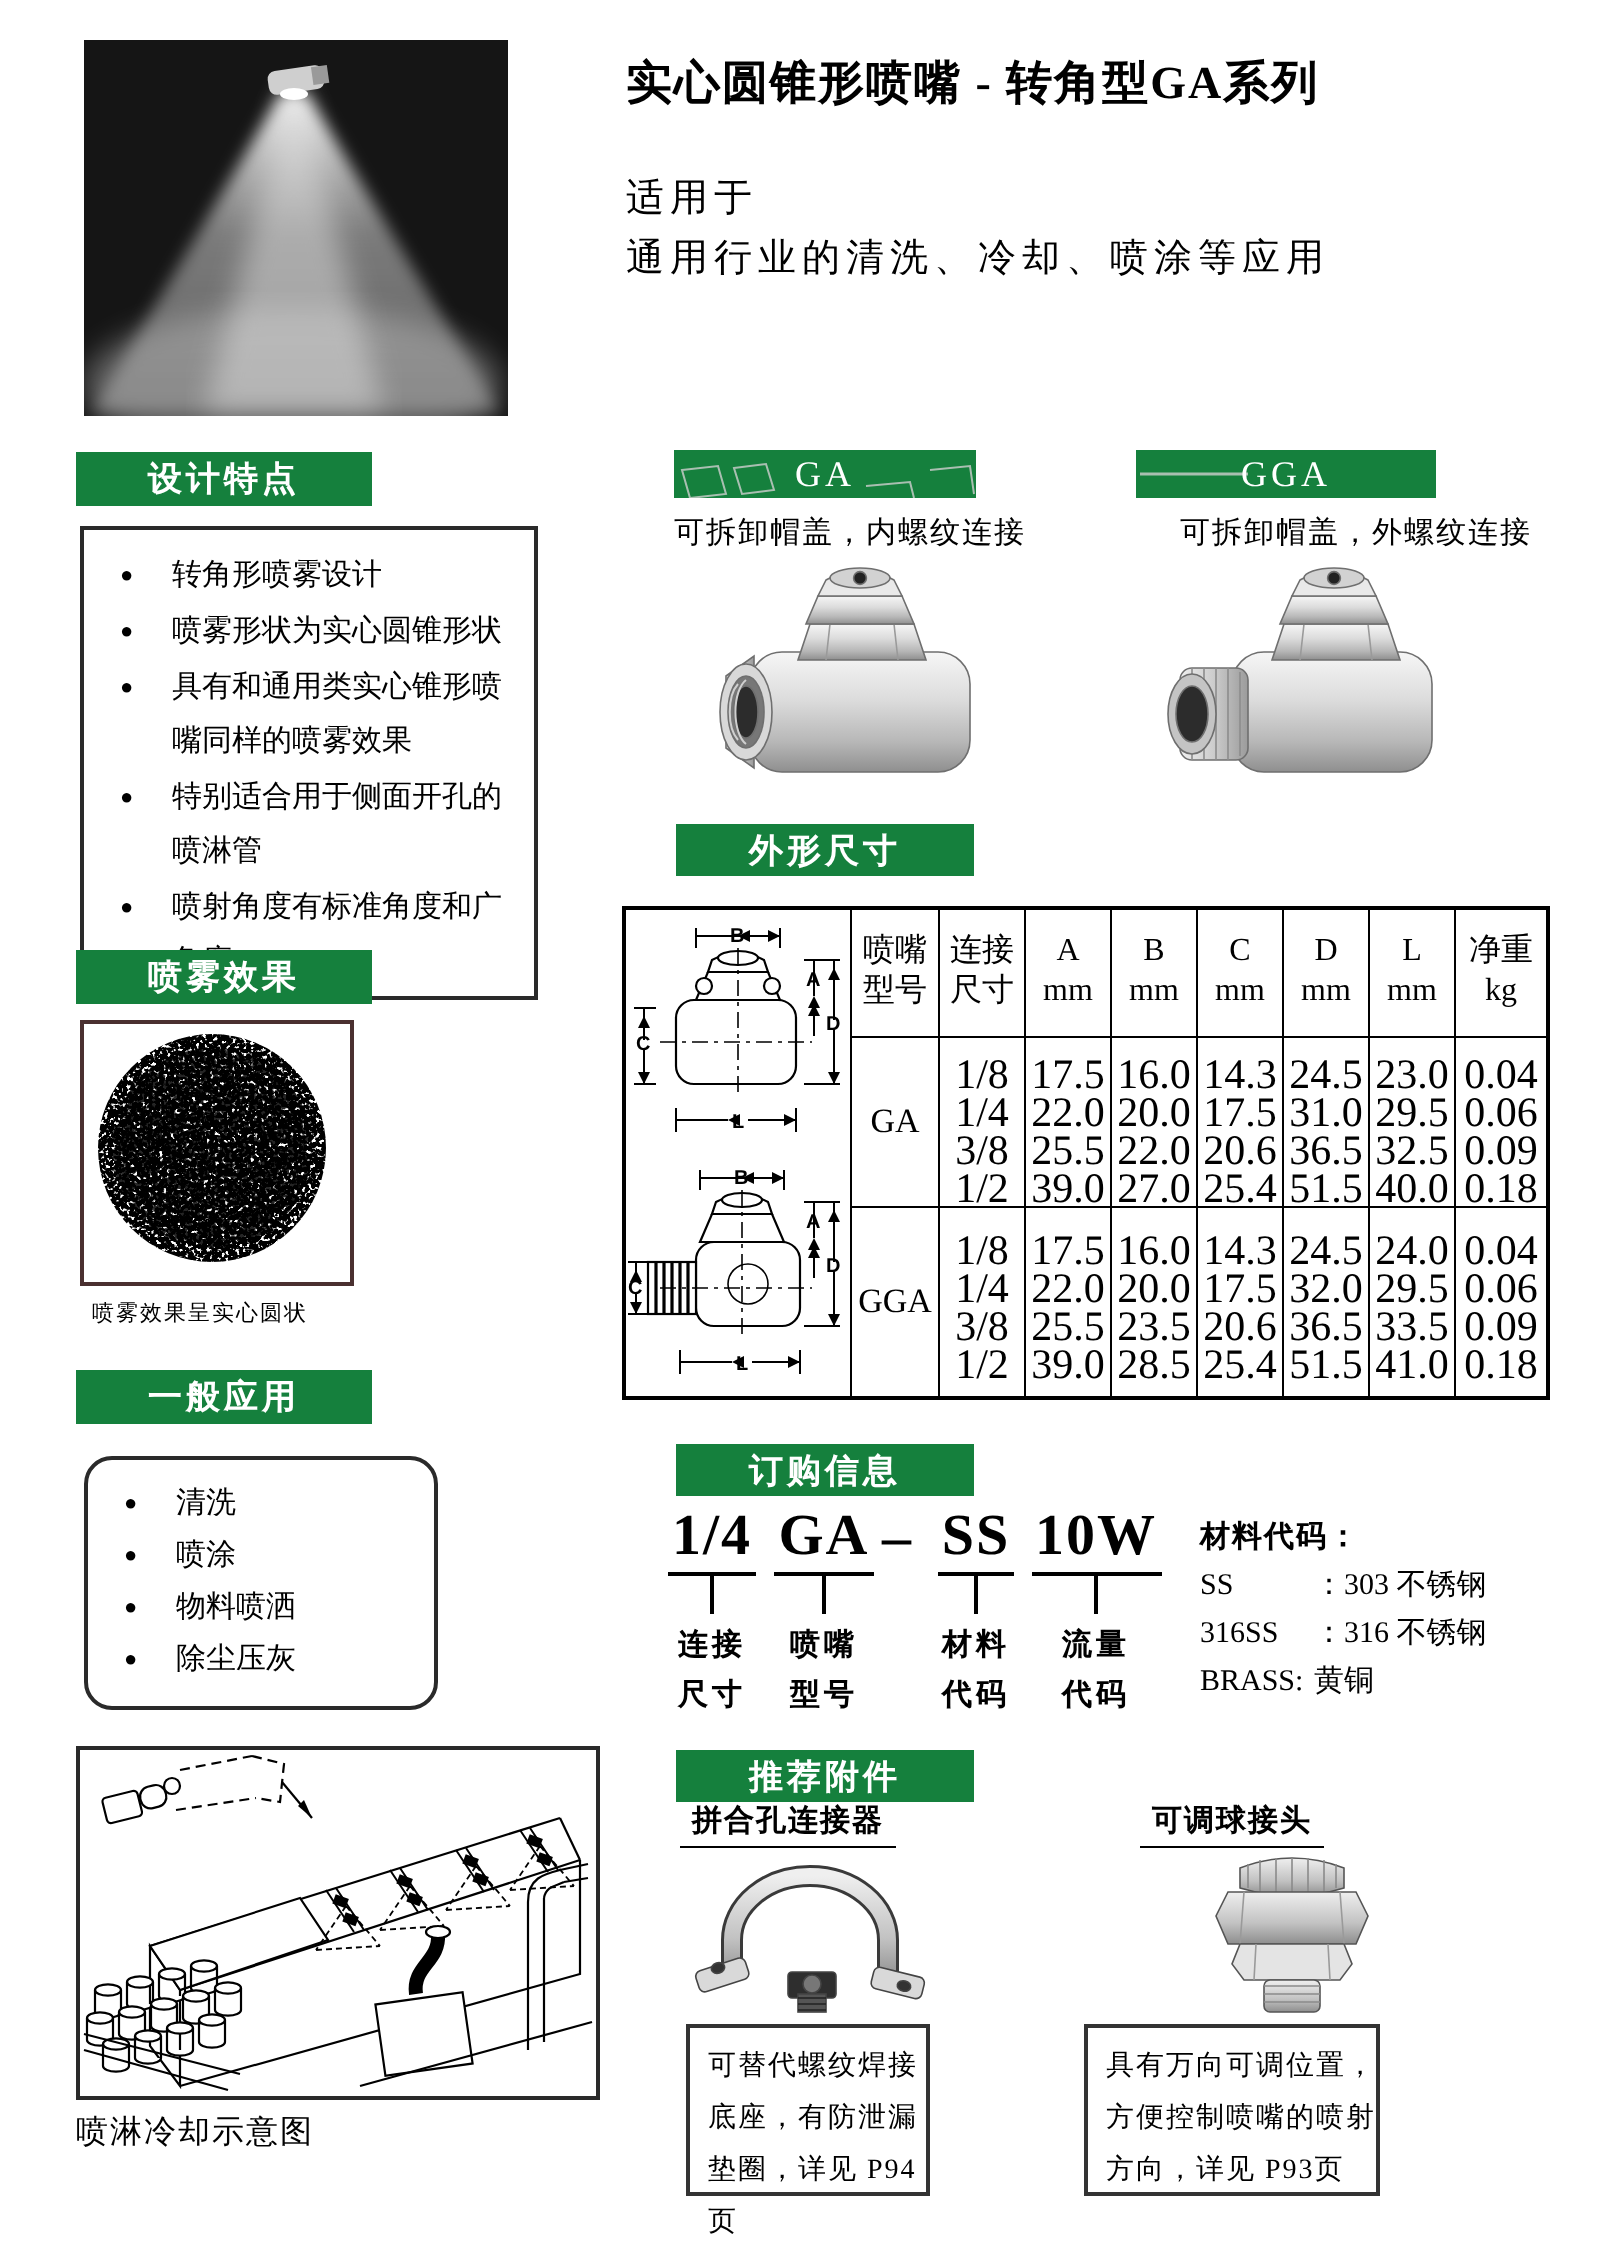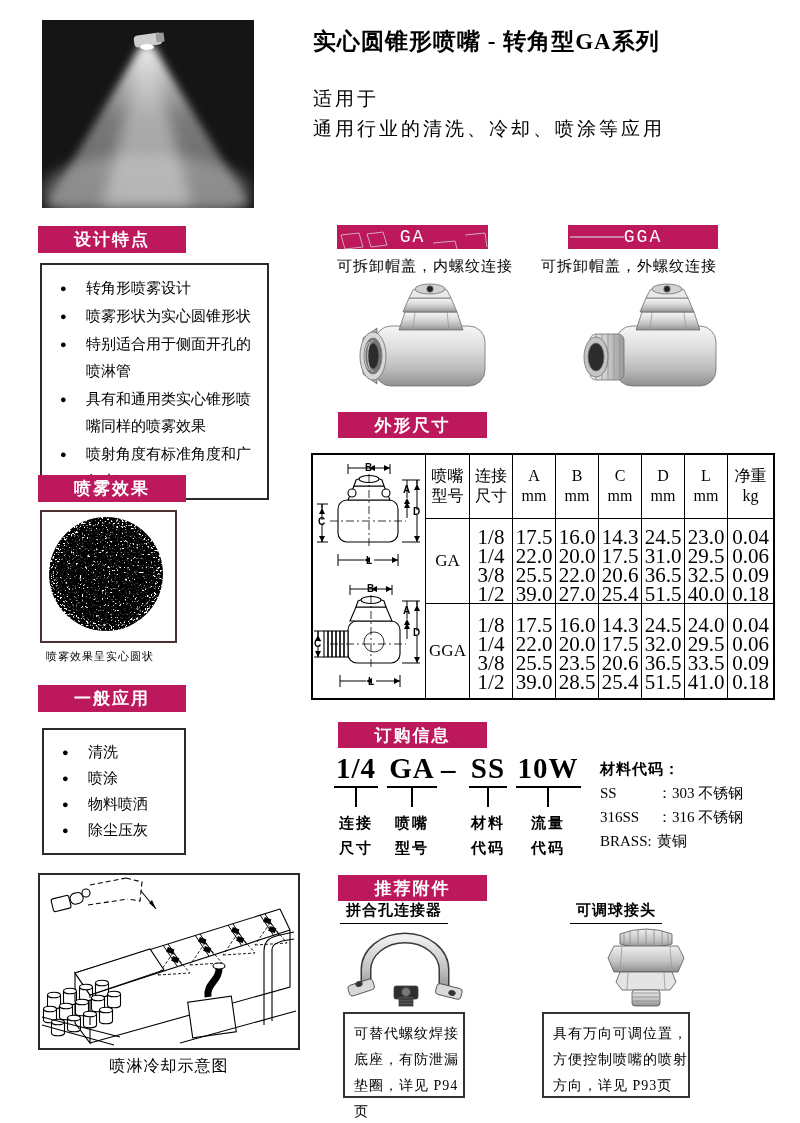--- a/index.html
+++ b/index.html
@@ -1,22 +1,22 @@
 <!DOCTYPE html>
 <html><head>
 <meta charset="utf-8">
 <style>
   html,body{margin:0;padding:0;background:#888;}
   .page{position:relative;width:800px;height:1123px;background:#fff;margin:0 auto;
         font-family:"Liberation Serif","DejaVu Serif",serif;color:#000;overflow:hidden;}
   .abs{position:absolute;}
 
   
-  .hdr{position:absolute;background:#be185d;color:#fff;display:flex;align-items:center;justify-content:center;
-       font-family:Liberation Mono, monospace;font-weight:bold;font-size:17px;letter-spacing:2px;}
+  .hdr{position:absolute;background:#15803d;color:#fff;display:flex;align-items:center;justify-content:center;
+       font-family:Liberation Serif, serif;font-weight:bold;font-size:17px;letter-spacing:2px;}
 
   
   .box{position:absolute;background:#fff;border:2px solid #2a2a2a;box-sizing:border-box;}
   .bullets{padding:10px 4px 0 6px;font-size:15px;}
   .bullets>div{position:relative;padding-left:38px;width:170px;line-height:27px;margin-bottom:1px;}
   .bullets>div::before{content:"●";position:absolute;left:12px;top:0;font-size:11px;}
   .apps>div{line-height:25px;}
 
   .caption{position:absolute;font-size:11px;letter-spacing:1px;}
 
@@ -89,22 +89,22 @@
   <div class="title">实心圆锥形喷嘴 - 转角型GA系列</div>
   <div class="sub" style="top:86px;">适用于</div>
   <div class="sub" style="top:116px;">通用行业的清洗、冷却、喷涂等应用</div>
 
   <div class="hdr" style="left:38px;top:226px;width:148px;height:27px;">设计特点</div>
 
   <div class="box" style="left:40px;top:263px;width:229px;height:237px;">
     <div class="bullets">
         <div>转角形喷雾设计</div>
         <div>喷雾形状为实心圆锥形状</div>
+        <div>具有和通用类实心锥形喷嘴同样的喷雾效果</div>
         <div>特别适合用于侧面开孔的喷淋管</div>
-        <div>具有和通用类实心锥形喷嘴同样的喷雾效果</div>
         <div>喷射角度有标准角度和广角度</div>
       </div>
   </div>
 
   <div class="hdr" style="left:38px;top:475px;width:148px;height:27px;">喷雾效果</div>
 
   <div class="box" style="left:40px;top:510px;width:137px;height:133px;border-color:#4a3030;">
     <svg width="133" height="129" viewBox="0 0 133 129">
       <defs>
         <filter id="speck" x="-10%" y="-10%" width="120%" height="120%">
@@ -119,21 +119,21 @@
         </filter>
       </defs>
       <circle cx="64" cy="62" r="57" fill="#000" filter="url(#speck)"></circle>
       <circle cx="64" cy="62" r="50" fill="#000" filter="url(#speck2)" opacity="0.85"></circle>
     </svg>
   </div>
   <div class="caption" style="left:46px;top:649px;width:160px;">喷雾效果呈实心圆状</div>
 
   <div class="hdr" style="left:38px;top:685px;width:148px;height:27px;">一般应用</div>
 
-  <div class="box" style="left:42px;top:728px;width:144px;height:127px;">
+  <div class="box" style="left:42px;top:728px;width:177px;height:127px;border-radius:14px;">
     <div class="bullets apps">
         <div>清洗</div>
         <div>喷涂</div>
         <div>物料喷洒</div>
         <div>除尘压灰</div>
       </div>
   </div>
 
   <div class="box" style="left:38px;top:873px;width:262px;height:177px;">
     <svg width="258" height="173" viewBox="0 0 258 173" stroke="#000" fill="none" stroke-width="1.1">
@@ -211,41 +211,41 @@
         <path d="M168,122 C166,108 180,106 179,92" stroke-width="5" stroke="#fff"></path>
         <path d="M168,122 C166,108 180,106 179,92" stroke-width="7" fill="none"></path>
         <ellipse cx="179" cy="91" rx="6" ry="3" fill="#fff"></ellipse>
         <path d="M224,76 V150 M232,74 V146"></path>
         <path d="M224,76 C224,64 232,62 240,60 M232,74 C233,68 238,68 242,66"></path>
         <path d="M240,60 L254,57 M242,66 L254,64"></path>
         <path d="M140,168 L256,136"></path>
       </g>
     </svg>
   </div>
-  <div class="caption" style="left:38px;top:1056px;width:262px;text-align:center;font-size:16px;">喷淋冷却示意图</div>
+  <div class="caption" style="left:38px;top:1056px;width:262px;text-align:left;font-size:16px;">喷淋冷却示意图</div>
 
   <div class="hdr" style="left:337px;top:225px;width:151px;height:24px;font-size:18px;font-weight:normal;">
     <svg width="151" height="24" viewBox="0 0 151 24" style="position:absolute;left:0;top:0;">
       <g stroke="#cfcfcf" fill="none" stroke-width="1" opacity="0.8">
         <polygon points="4,10 22,8 26,22 8,24"></polygon>
         <polygon points="30,9 46,7 50,20 34,22"></polygon>
         <path d="M96,18 L118,16 L120,24 M128,10 L148,8 L150,22"></path>
       </g>
     </svg>
     <span style="position:relative;">GA</span>
   </div>
   <div class="prodcap" style="left:337px;top:257px;">可拆卸帽盖，内螺纹连接</div>
 
   <div class="hdr" style="left:568px;top:225px;width:150px;height:24px;font-size:18px;font-weight:normal;">
     <svg width="150" height="24" viewBox="0 0 150 24" style="position:absolute;left:0;top:0;">
       <path d="M2,12 L56,12" stroke="#cfcfcf" stroke-width="1.5" opacity="0.8"></path>
     </svg>
     <span style="position:relative;">GGA</span>
   </div>
-  <div class="prodcap" style="left:541px;top:257px;">可拆卸帽盖，外螺纹连接</div>
+  <div class="prodcap" style="left:590px;top:257px;">可拆卸帽盖，外螺纹连接</div>
 
   <div class="abs" style="left:357px;top:280px;">
     <svg width="145" height="112" viewBox="0 0 145 112">
       <defs>
         <linearGradient id="metH" x1="0" y1="0" x2="0" y2="1">
           <stop offset="0" stop-color="#f6f6f6"></stop>
             <stop offset="0.4" stop-color="#dcdcdc"></stop>
           <stop offset="0.75" stop-color="#b7b7b7"></stop>
             <stop offset="1" stop-color="#8f8f8f"></stop>
         </linearGradient>

